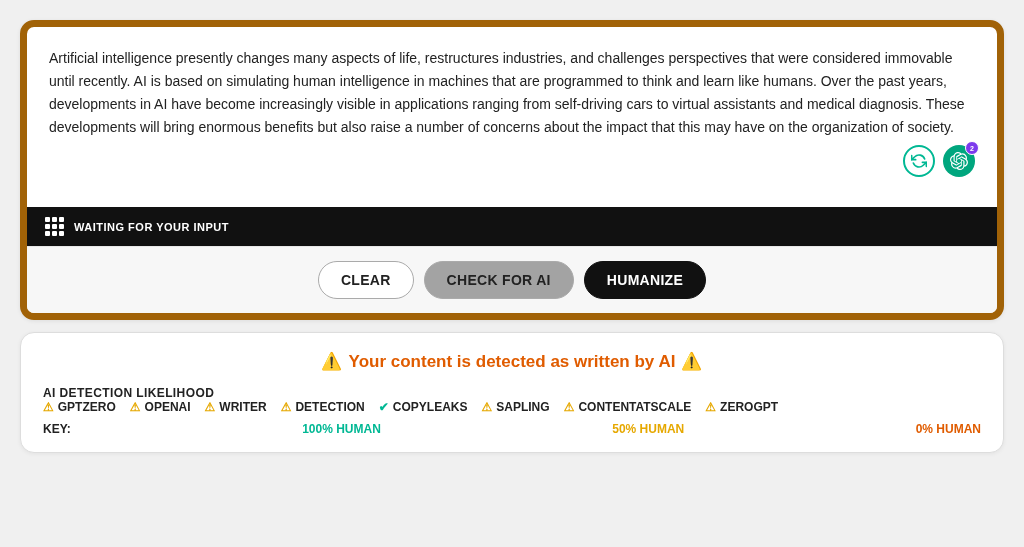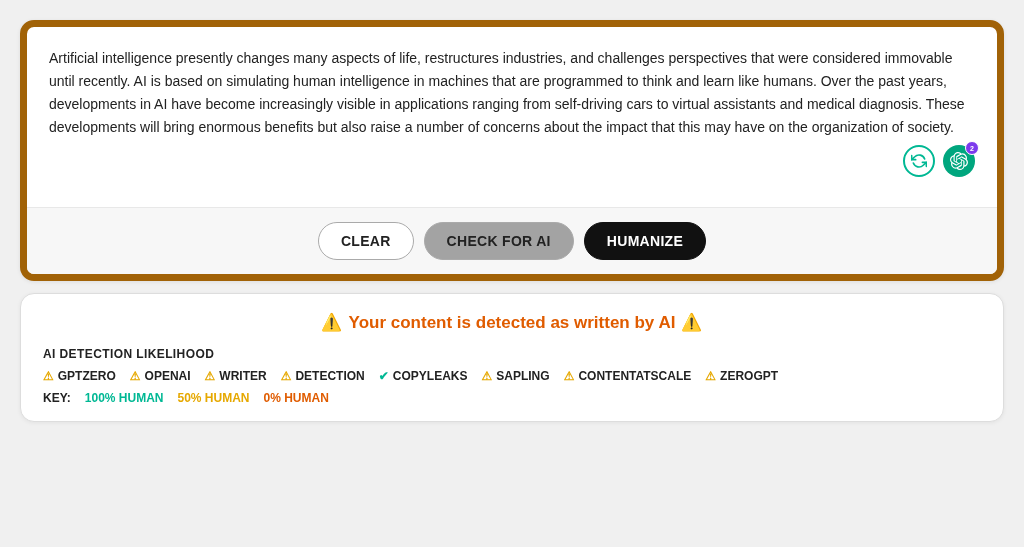--- a/index.html
+++ b/index.html
@@ -164,21 +164,21 @@
       display: flex;
       align-items: center;
       justify-content: center;
       gap: 6px;
     }
 
     .detection-label {
       font-size: 12px;
       font-weight: 700;
       color: #222;
-      margin-bottom: 8px;
+      margin-bottom: 0;
       text-transform: uppercase;
       letter-spacing: 0.4px;
     }
 
     .detectors-row {
       display: flex;
       flex-wrap: wrap;
       gap: 14px;
       align-items: center;
       margin-bottom: 8px;
@@ -195,20 +195,21 @@
 
     .icon-warn { color: #e6a800; font-size: 12px; }
     .icon-ok { color: #00b894; font-size: 12px; }
 
     .key-row {
       display: flex;
       align-items: center;
       gap: 14px;
       font-size: 12px;
       font-weight: 700;
+      justify-content: space-between;
     }
 
     .key-label { color: #222; }
     .key-100 { color: #00b894; }
     .key-50 { color: #e6a800; }
     .key-0 { color: #e05c00; }
   </style>
 </head>
 <body>
 
@@ -226,20 +227,34 @@
       </button>
       <button class="icon-btn chatgpt" title="ChatGPT" style="position:relative;">
         <svg width="18" height="18" viewBox="0 0 24 24" fill="white">
           <path d="M22.282 9.821a5.985 5.985 0 0 0-.516-4.91 6.046 6.046 0 0 0-6.51-2.9A6.065 6.065 0 0 0 4.981 4.18a5.985 5.985 0 0 0-3.998 2.9 6.046 6.046 0 0 0 .743 7.097 5.98 5.98 0 0 0 .51 4.911 6.051 6.051 0 0 0 6.515 2.9A5.985 5.985 0 0 0 13.26 24a6.056 6.056 0 0 0 5.772-4.206 5.99 5.99 0 0 0 3.997-2.9 6.056 6.056 0 0 0-.747-7.073zM13.26 22.43a4.476 4.476 0 0 1-2.876-1.04l.141-.081 4.779-2.758a.795.795 0 0 0 .392-.681v-6.737l2.02 1.168a.071.071 0 0 1 .038.052v5.583a4.504 4.504 0 0 1-4.494 4.494zM3.6 18.304a4.47 4.47 0 0 1-.535-3.014l.142.085 4.783 2.759a.771.771 0 0 0 .78 0l5.843-3.369v2.332a.08.08 0 0 1-.033.062L9.74 19.95a4.5 4.5 0 0 1-6.14-1.646zM2.34 7.896a4.485 4.485 0 0 1 2.366-1.973V11.6a.766.766 0 0 0 .388.676l5.815 3.355-2.02 1.168a.076.076 0 0 1-.071 0l-4.83-2.786A4.504 4.504 0 0 1 2.34 7.872zm16.597 3.855l-5.843-3.372L15.11 7.21a.076.076 0 0 1 .071 0l4.83 2.791a4.494 4.494 0 0 1-.676 8.105v-5.678a.79.79 0 0 0-.398-.677zm2.01-3.023l-.141-.085-4.774-2.782a.776.776 0 0 0-.785 0L9.409 9.23V6.897a.066.066 0 0 1 .028-.061l4.83-2.787a4.5 4.5 0 0 1 6.68 4.66zm-12.64 4.135l-2.02-1.164a.08.08 0 0 1-.038-.057V6.075a4.5 4.5 0 0 1 7.375-3.453l-.142.08L8.704 5.46a.795.795 0 0 0-.393.681zm1.097-2.365l2.602-1.5 2.607 1.5v2.999l-2.597 1.5-2.607-1.5z"></path>
         </svg>
         <span class="chatgpt-badge">2</span>
       </button>
     </div>
   </div>
 
+  <div class="status-bar">
+    <div class="grid-icon">
+      <span></span>
+        <span></span>
+        <span></span>
+      <span></span>
+        <span></span>
+        <span></span>
+      <span></span>
+        <span></span>
+        <span></span>
+    </div>
+    <span>WAITING FOR YOUR INPUT</span>
+  </div>
 
   <div class="button-row">
     <button class="btn btn-clear">CLEAR</button>
     <button class="btn btn-check">CHECK FOR AI</button>
     <button class="btn btn-humanize">HUMANIZE</button>
   </div>
 
 </div>
 
 <div class="result-section">

